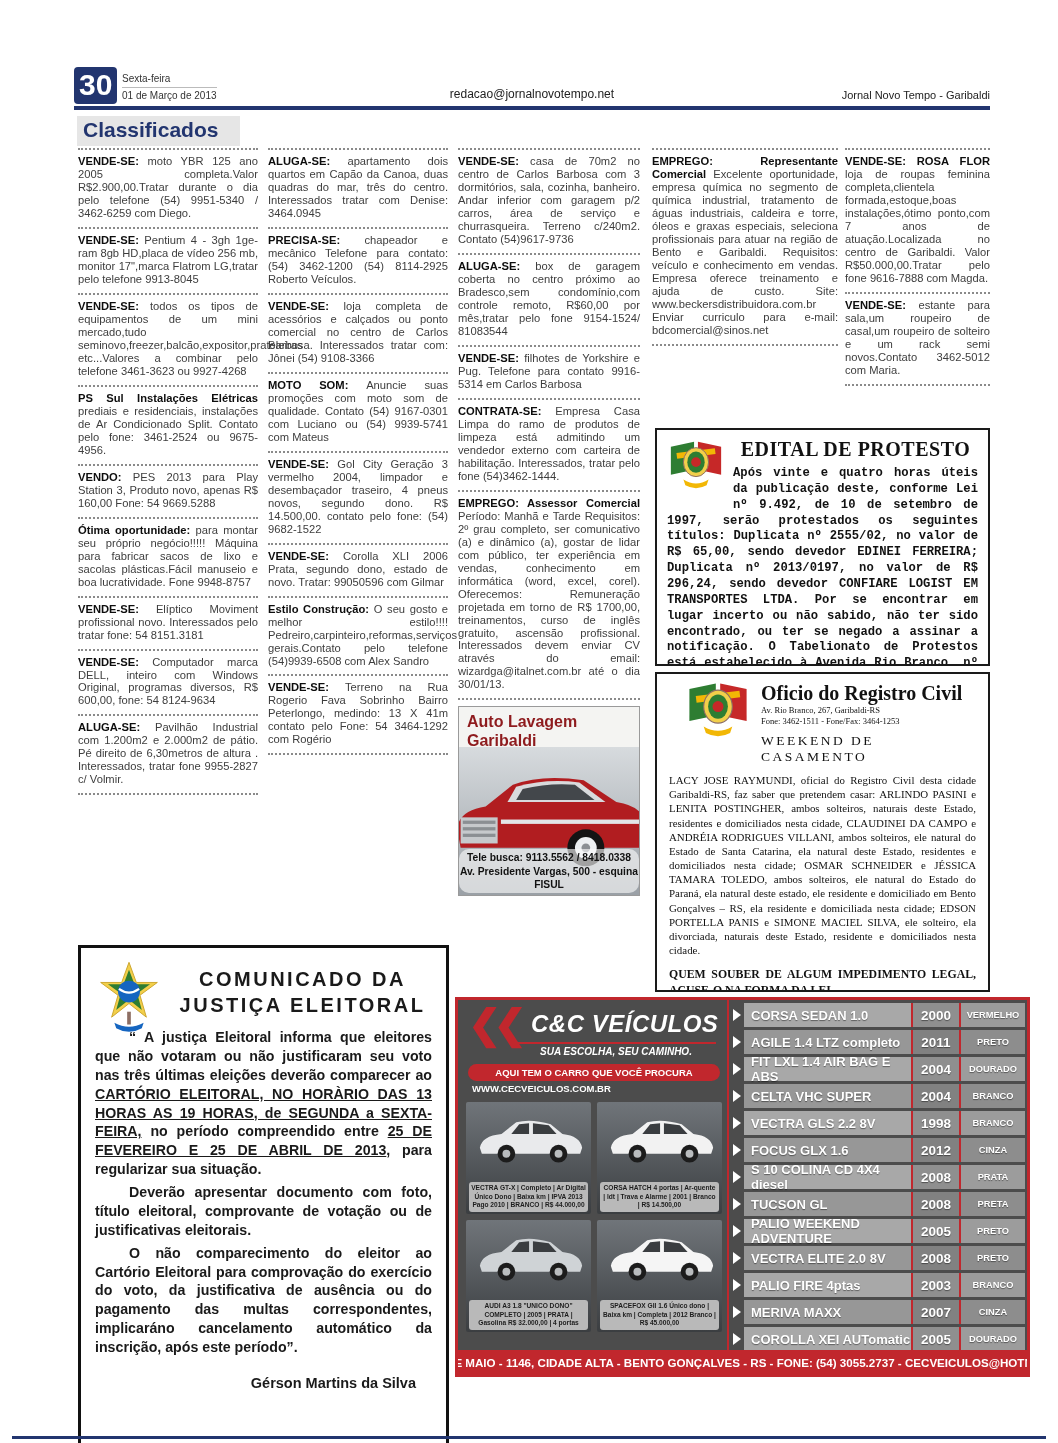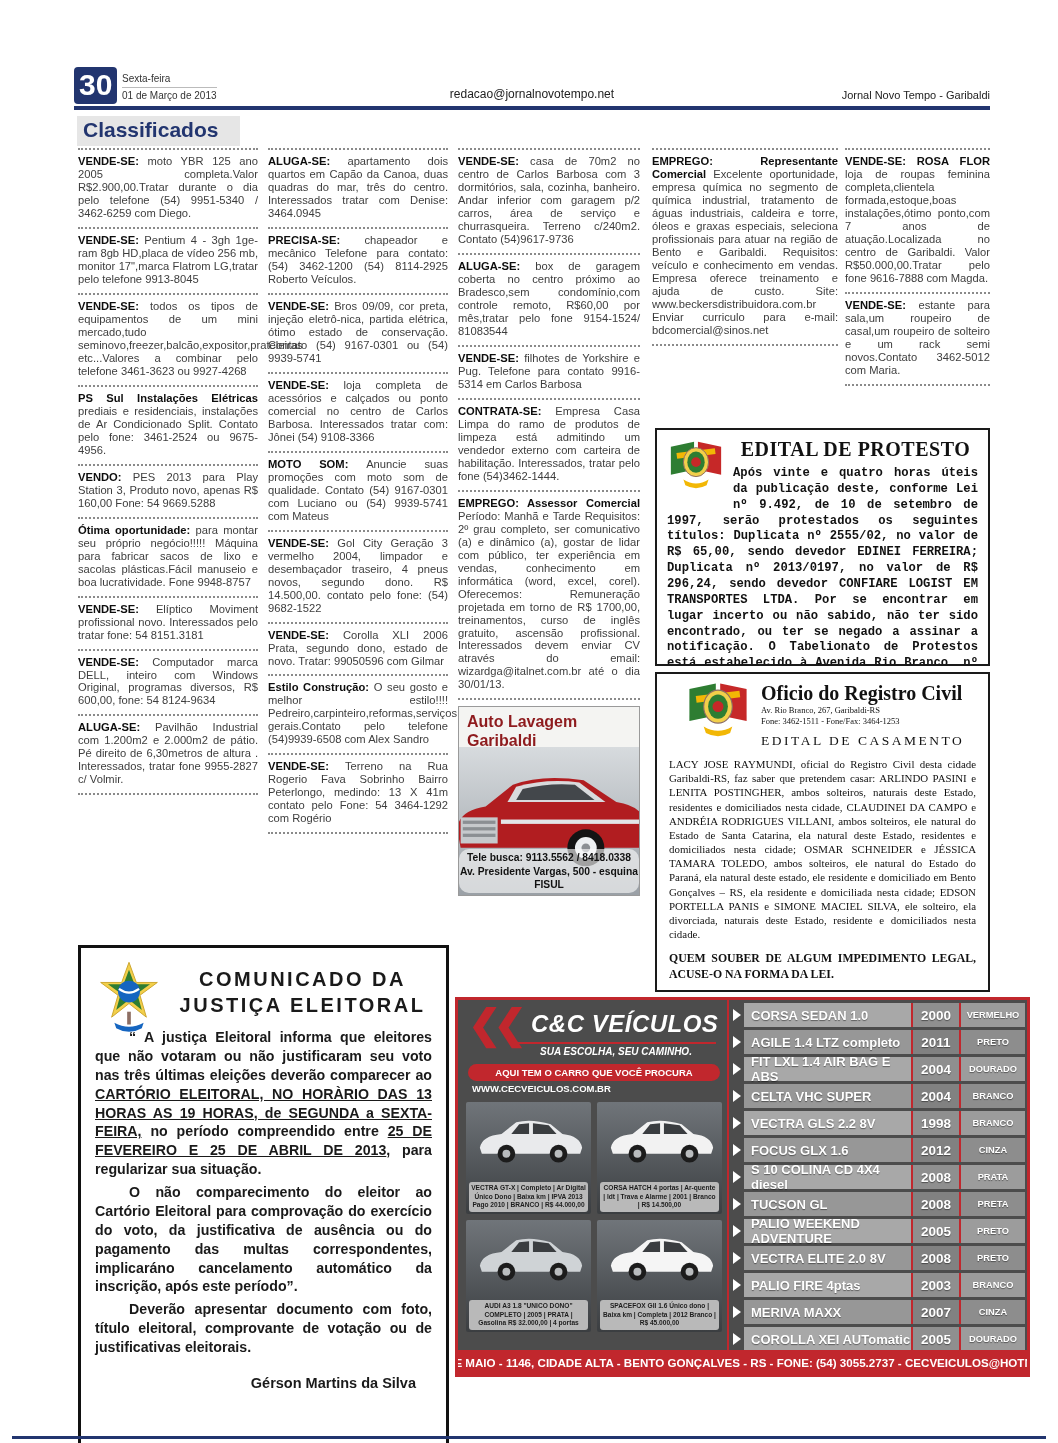--- a/index.html
+++ b/index.html
@@ -139,21 +139,20 @@
       <div class="ad"><span class="ad-title">PS Sul Instalações Elétricas </span>prediais e residenciais, instalações de Ar Condicionado Split. Contato pelo fone: 3461-2524 ou 9675-4956.</div>
       <div class="ad"><span class="ad-title">VENDO: </span>PES 2013 para Play Station 3, Produto novo, apenas R$ 160,00 Fone: 54 9669.5288</div>
       <div class="ad"><span class="ad-title">Ótima oportunidade: </span>para montar seu próprio negócio!!!!! Máquina para fabricar sacos de lixo e sacolas plásticas.Fácil manuseio e boa lucratividade. Fone 9948-8757</div>
       <div class="ad"><span class="ad-title">VENDE-SE: </span>Elíptico Moviment profissional novo. Interessados pelo tratar fone: 54 8151.3181</div>
       <div class="ad"><span class="ad-title">VENDE-SE: </span>Computador marca DELL, inteiro com Windows Original, programas diversos, R$ 600,00, fone: 54 8124-9634</div>
       <div class="ad"><span class="ad-title">ALUGA-SE: </span>Pavilhão Industrial com 1.200m2 e 2.000m2 de pátio. Pé direito de 6,30metros de altura . Interessados, tratar fone 9955-2827 c/ Volmir.</div>
     </div>
   <div class="col" id="col2">
       <div class="ad"><span class="ad-title">ALUGA-SE: </span>apartamento dois quartos em Capão da Canoa, duas quadras do mar, três do centro. Interessados tratar com Denise: 3464.0945</div>
       <div class="ad"><span class="ad-title">PRECISA-SE: </span>chapeador e mecânico Telefone para contato: (54) 3462-1200 (54) 8114-2925 Roberto Veículos.</div>
-      <div class="ad"><span class="ad-title">VENDE-SE: </span>Bros 09/09, cor preta, injeção eletrô-nica, partida elétrica, ótimo estado de conservação. Contato (54) 9167-0301 ou (54) 9939-5741</div>
       <div class="ad"><span class="ad-title">VENDE-SE: </span>loja completa de acessórios e calçados ou ponto comercial no centro de Carlos Barbosa. Interessados tratar com: Jônei (54) 9108-3366</div>
       <div class="ad"><span class="ad-title">MOTO SOM: </span>Anuncie suas promoções com moto som de qualidade. Contato (54) 9167-0301 com Luciano ou (54) 9939-5741 com Mateus</div>
       <div class="ad"><span class="ad-title">VENDE-SE: </span>Gol City Geração 3 vermelho 2004, limpador e desembaçador traseiro, 4 pneus novos, segundo dono. R$ 14.500,00. contato pelo fone: (54) 9682-1522</div>
       <div class="ad"><span class="ad-title">VENDE-SE: </span>Corolla XLI 2006 Prata, segundo dono, estado de novo. Tratar: 99050596 com Gilmar</div>
       <div class="ad"><span class="ad-title">Estilo Construção: </span>O seu gosto e melhor estilo!!!! Pedreiro,carpinteiro,reformas,serviços gerais.Contato pelo telefone (54)9939-6508 com Alex Sandro</div>
       <div class="ad"><span class="ad-title">VENDE-SE: </span>Terreno na Rua Rogerio Fava Sobrinho Bairro Peterlongo, medindo: 13 X 41m contato pelo Fone: 54 3464-1292 com Rogério</div>
     </div>
   <div class="col" id="col3">
   <div class="ad"><span class="ad-title">VENDE-SE: </span>casa de 70m2 no centro de Carlos Barbosa com 3 dormitórios, sala, cozinha, banheiro. Andar inferior com garagem p/2 carros, área de serviço e churrasqueira. Terreno c/240m2. Contato (54)9617-9736</div>
       <div class="ad"><span class="ad-title">ALUGA-SE: </span>box de garagem coberta no centro próximo ao Bradesco,sem condomínio,com controle remoto, R$60,00 por mês,tratar pelo fone 9154-1524/ 81083544</div>
@@ -218,21 +217,21 @@
           <ellipse cx="30" cy="24" rx="13" ry="15" fill="#f2cf4a" stroke="#8d6e63"></ellipse>
           <ellipse cx="30" cy="24" rx="9" ry="11" fill="#2e7d32"></ellipse>
           <circle cx="30" cy="24" r="5" fill="#c62828"></circle>
           <path d="M17 42 Q30 50 43 42 L41 48 Q30 54 19 48 Z" fill="#f2b705"></path>
         </svg>
       </span>
       <div>
         <div class="reg-title">Oficio do Registro Civil</div>
         <div class="reg-addr">Av. Rio Branco, 267, Garibaldi-RS</div>
         <div class="reg-phone">Fone: 3462-1511 - Fone/Fax: 3464-1253</div>
-        <div class="reg-sub">EDITAL DE CASAMENTO</div>
+        <div class="reg-sub">WEEKEND DE CASAMENTO</div>
       </div>
     </div>
     <div class="reg-body">LACY JOSE RAYMUNDI, oficial do Registro Civil desta cidade Garibaldi-RS, faz saber que pretendem casar: ARLINDO PASINI e LENITA POSTINGHER, ambos solteiros, naturais deste Estado, residentes e domiciliados nesta cidade, CLAUDINEI DA CAMPO e ANDRÉIA RODRIGUES VILLANI, ambos solteiros, ele natural do Estado de Santa Catarina, ela natural deste Estado, residentes e domiciliados nesta cidade; OSMAR SCHNEIDER e JÉSSICA TAMARA TOLEDO, ambos solteiros, ele natural do Estado do Paraná, ela natural deste estado, ele residente e domiciliado em Bento Gonçalves – RS, ela residente e domiciliada nesta cidade; EDSON PORTELLA PANIS e SIMONE MACIEL SILVA, ele solteiro, ela divorciada, naturais deste Estado, residente e domiciliados nesta cidade.</div>
     <div class="reg-warning">QUEM SOUBER DE ALGUM IMPEDIMENTO LEGAL, ACUSE-O NA FORMA DA LEI.</div>
     <div class="reg-date">Garibaldi, 01 de Março de 2013</div>
 
   </div>
 
   <div id="comunicado">
     <span class="crest">
@@ -244,22 +243,22 @@
         <rect x="33" y="56" width="4" height="14" fill="#8d6e63"></rect>
         <path d="M19 68 Q35 77 51 68 L49 74 Q35 82 21 74 Z" fill="#1565c0"></path>
       </svg>
     </span>
     <div class="com-title">
       <span>COMUNICADO DA</span><br>
       <span>JUSTIÇA ELEITORAL</span>
     </div>
     <div class="com-body">
       <p><span>“ A justiça Eleitoral informa que eleitores que não votaram ou não justificaram seu voto nas três últimas eleições deverão comparecer ao </span><span class="u">CARTÓRIO ELEITORAL, NO HORÀRIO DAS 13 HORAS AS 19 HORAS, de SEGUNDA a SEXTA-FEIRA,</span><span> no período compreendido entre </span><span class="u">25 DE FEVEREIRO E 25 DE ABRIL DE 2013</span><span>, para regularizar sua situação.</span></p>
+      <p>Deverão apresentar documento com foto, título eleitoral, comprovante de votação ou de justificativas eleitorais.</p>
       <p>O não comparecimento do eleitor ao Cartório Eleitoral para comprovação do exercício do voto, da justificativa de ausência ou do pagamento das multas correspondentes, implicaráno cancelamento automático da inscrição, após este período”.</p>
-      <p>Deverão apresentar documento com foto, título eleitoral, comprovante de votação ou de justificativas eleitorais.</p>
     </div>
     <div class="com-sig">
       <span>Gérson Martins da Silva</span><br>
       
     </div>
   </div>
 
   <div id="cec">
     <div class="cec-left">
       <div class="cec-logo">

